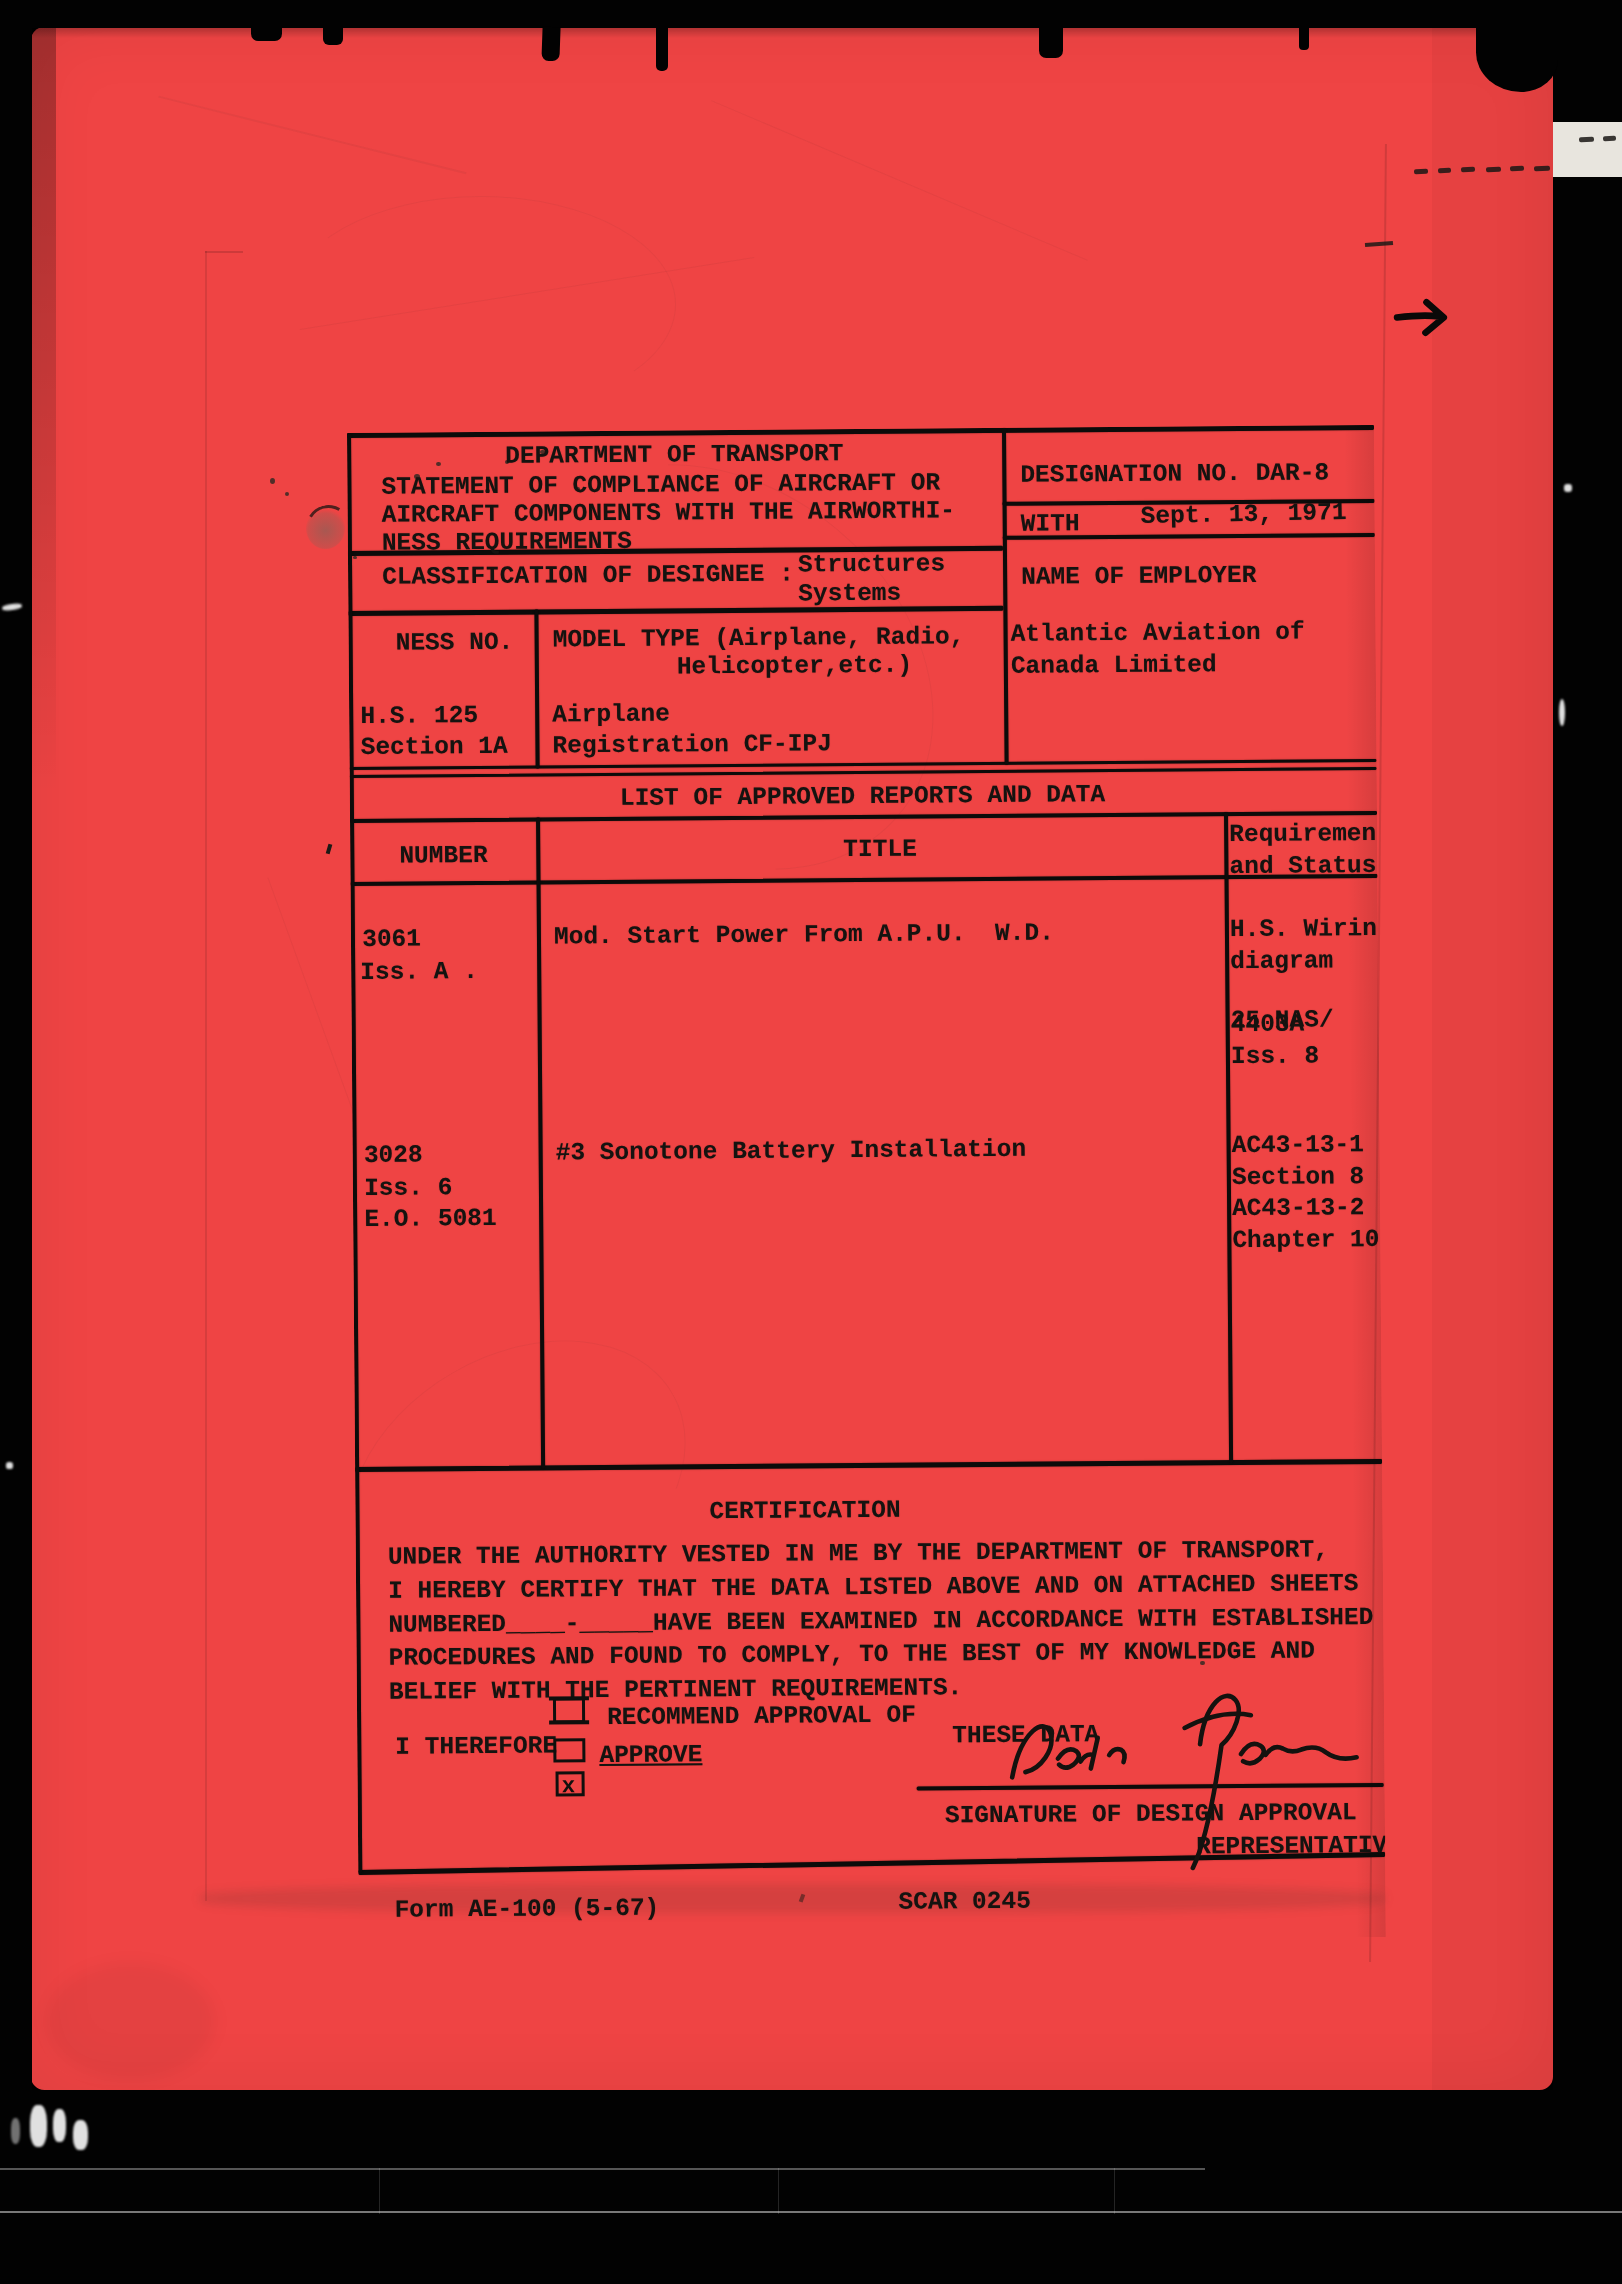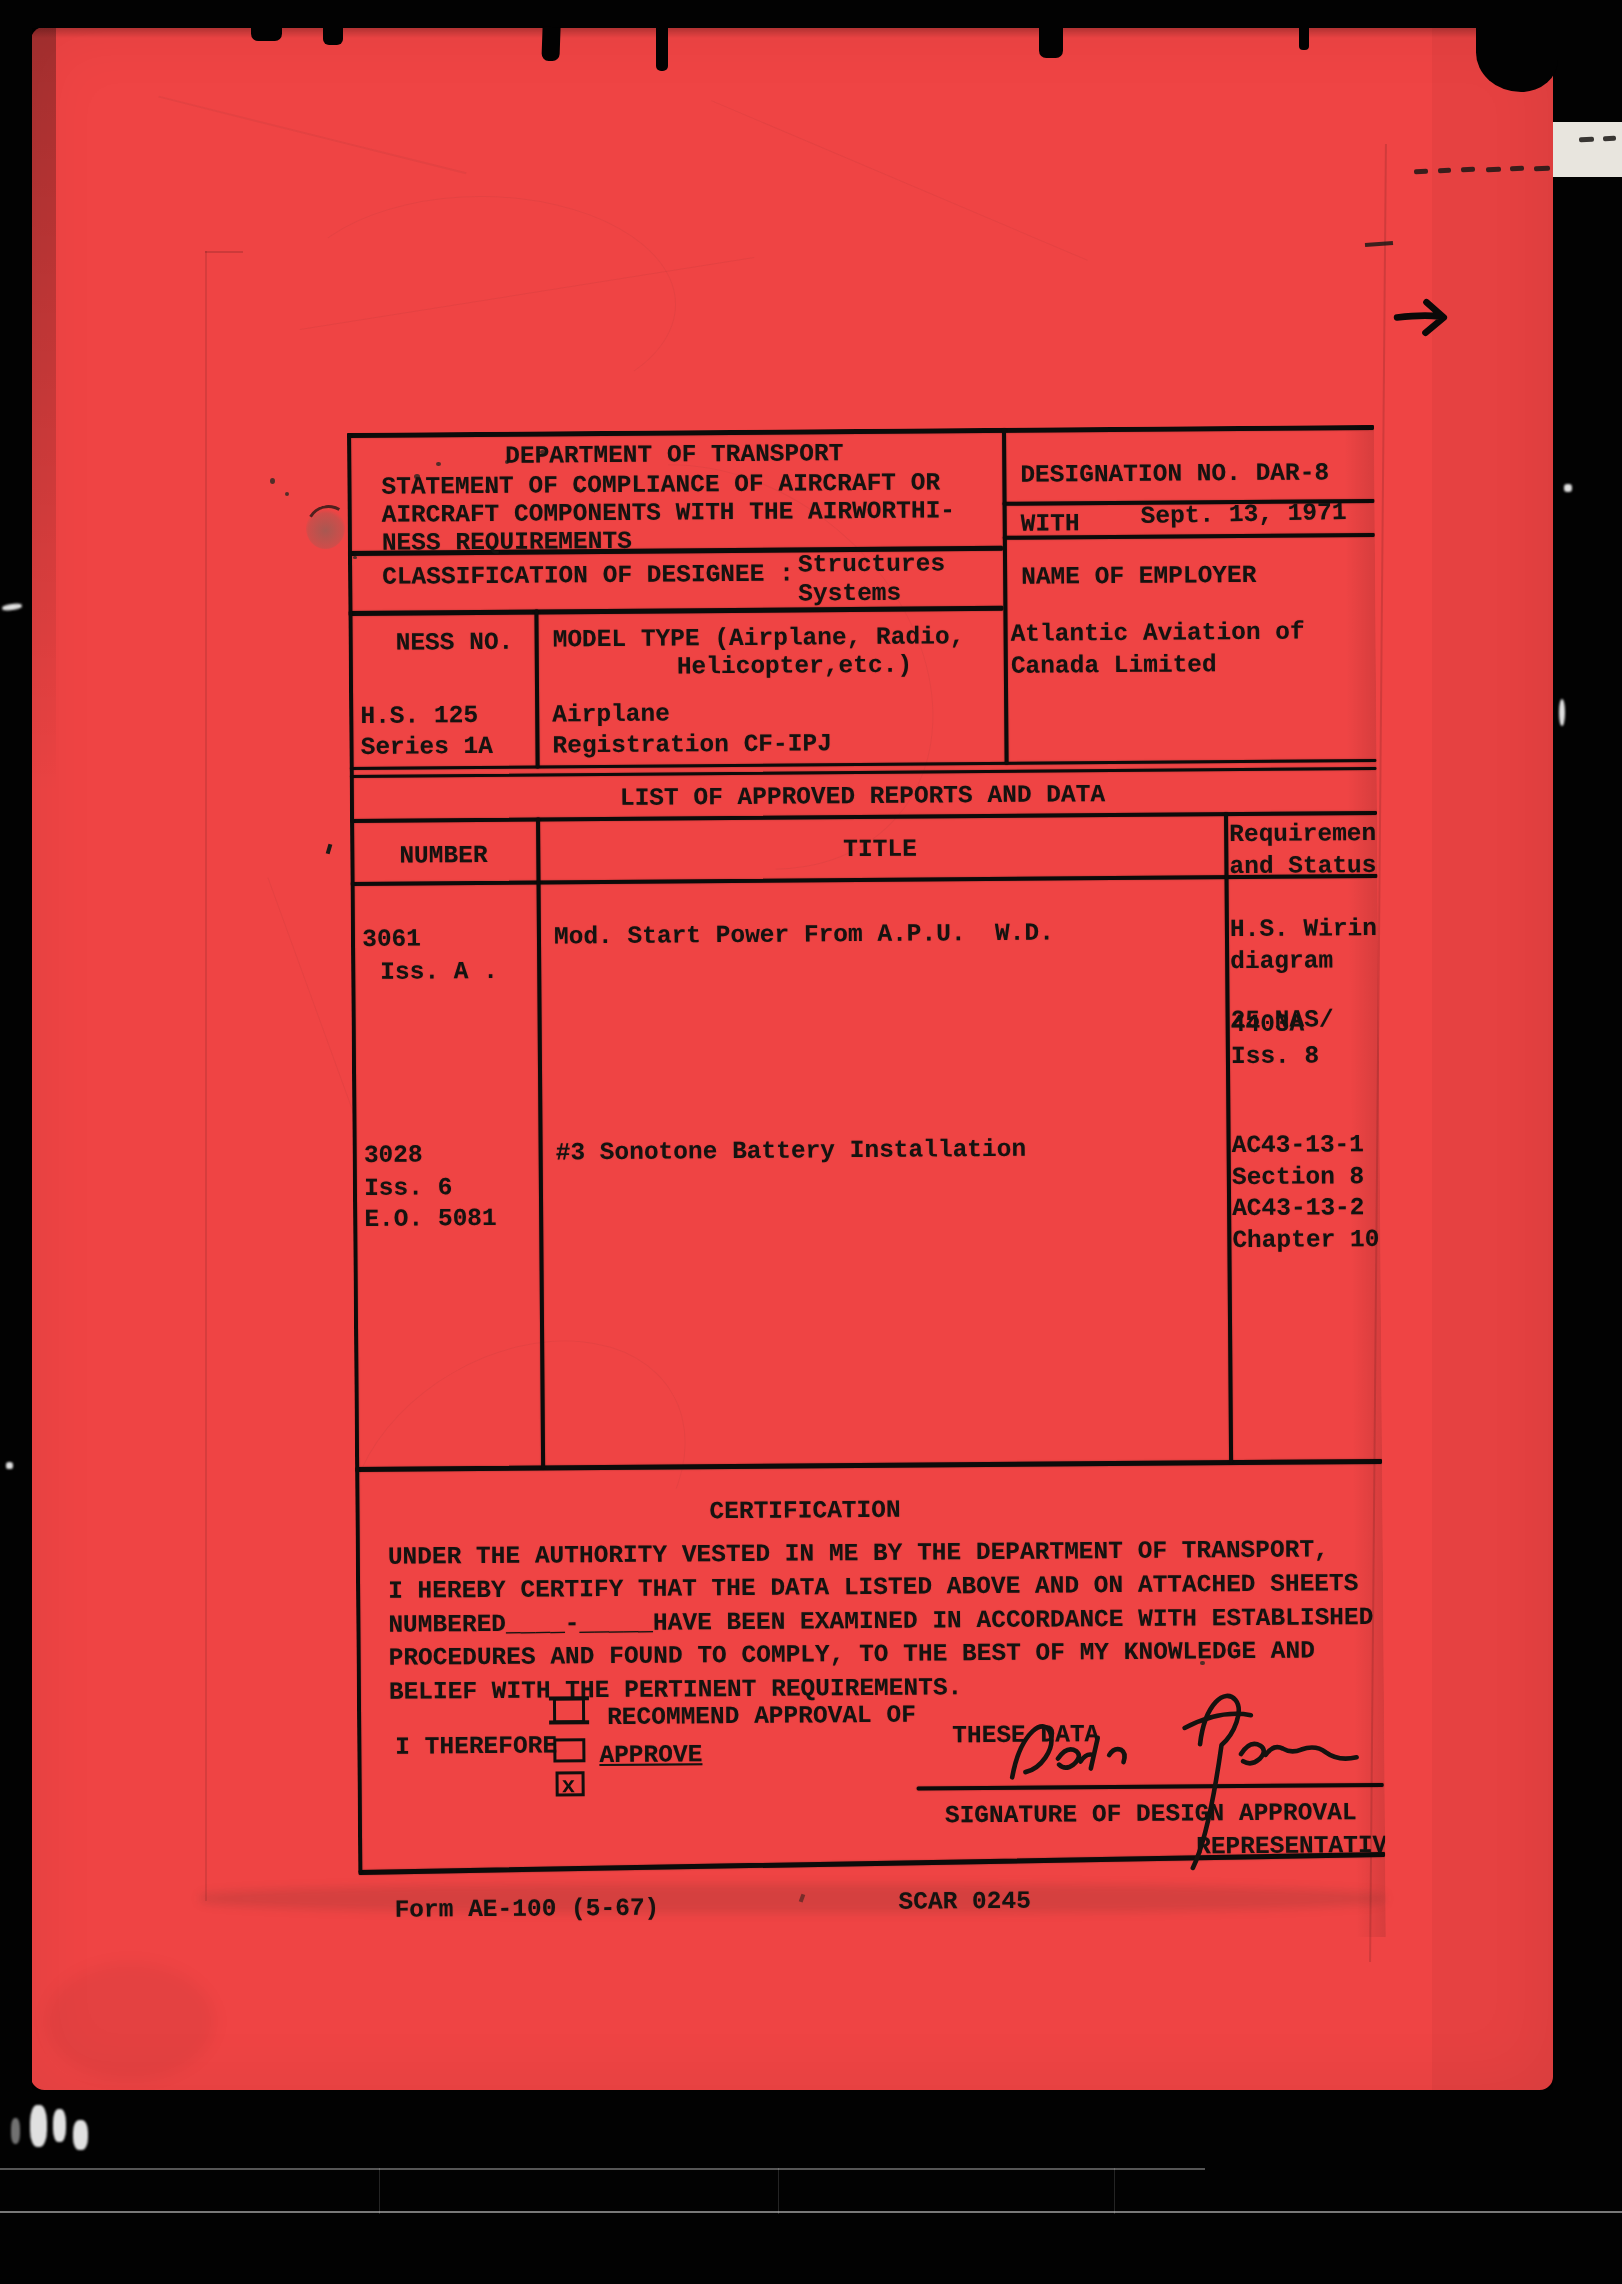--- a/index.html
+++ b/index.html
@@ -132,32 +132,32 @@
       <div class="t" style="left:450px;top:122px;">Structures</div>
       <div class="t" style="left:450px;top:151px;">Systems</div>
       <div class="t" style="left:673px;top:136px;">NAME OF EMPLOYER</div>
       <div class="t" style="left:662px;top:193px;">Atlantic Aviation of</div>
       <div class="t" style="left:662px;top:225px;">Canada Limited</div>
 
       <div class="t" style="left:47px;top:197px;">NESS NO.</div>
       <div class="t" style="left:204px;top:195px;">MODEL TYPE (Airplane, Radio,</div>
       <div class="t" style="left:328px;top:223px;">Helicopter,etc.)</div>
       <div class="t" style="left:11.2px;top:270px;">H.S. 125</div>
-      <div class="t" style="left:11.2px;top:301px;">Series 1A</div>
+      <div class="t" style="left:11.2px;top:301px;">Section 1A</div>
       <div class="t" style="left:203px;top:270px;">Airplane</div>
       <div class="t" style="left:203px;top:301px;">Registration CF-IPJ</div>
 
       <div class="t" style="left:270px;top:354px;">LIST OF APPROVED REPORTS AND DATA</div>
       <div class="t" style="left:49px;top:410px;">NUMBER</div>
       <div class="t" style="left:493px;top:407px;">TITLE</div>
       <div class="t" style="left:879px;top:395px;">Requirements</div>
       <div class="t" style="left:879px;top:427px;">and Status</div>
 
       <div class="t" style="left:11.2px;top:493px;">3061</div>
-      <div class="t" style="left:29px;top:526px;">Iss. A .</div>
+      <div class="t" style="left:9px;top:526px;">Iss. A .</div>
       <div class="t" style="left:203px;top:492px;">Mod. Start Power From A.P.U.  W.D.</div>
       <div class="t" style="left:879px;top:490px;">H.S. Wiring</div>
       <div class="t" style="left:879px;top:522px;">diagram</div>
       <div class="t" style="left:879px;top:581px;">25 NAS/</div>
       <div class="t" style="left:879px;top:585px;">4403A</div>
       <div class="t" style="left:879px;top:617px;">Iss. 8</div>
 
       <div class="t" style="left:11.2px;top:709px;">3028</div>
       <div class="t" style="left:11.2px;top:742px;">Iss. 6</div>
       <div class="t" style="left:11.2px;top:773px;">E.O. 5081</div>

